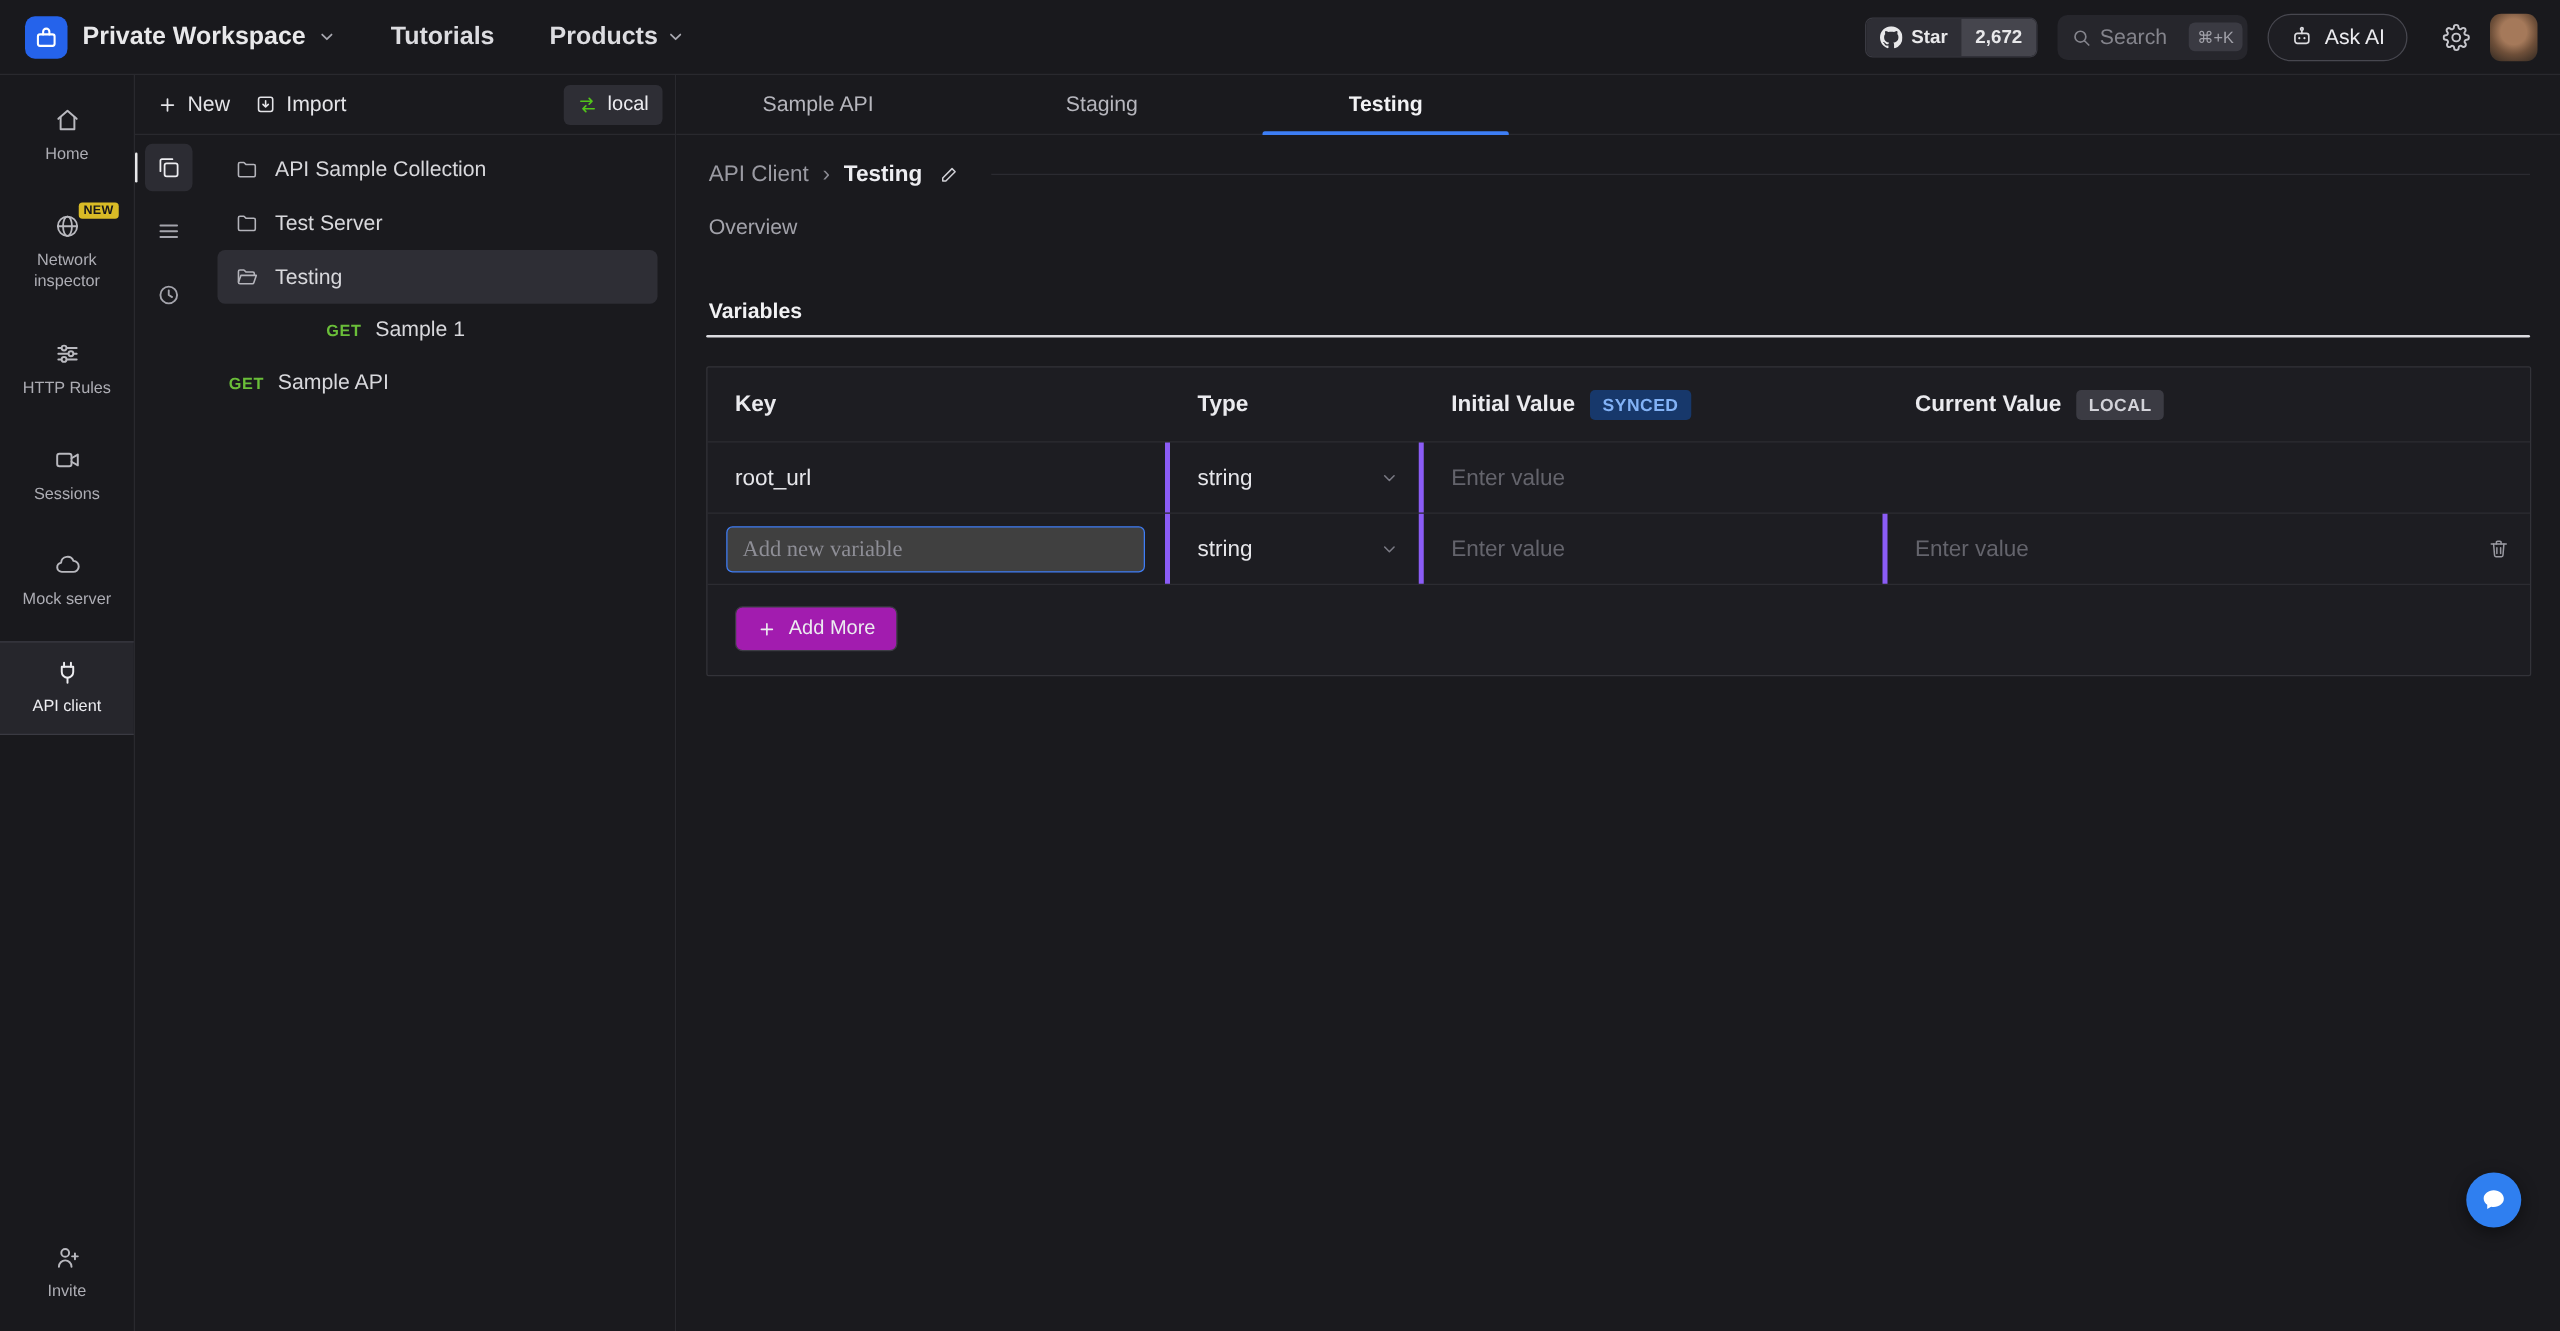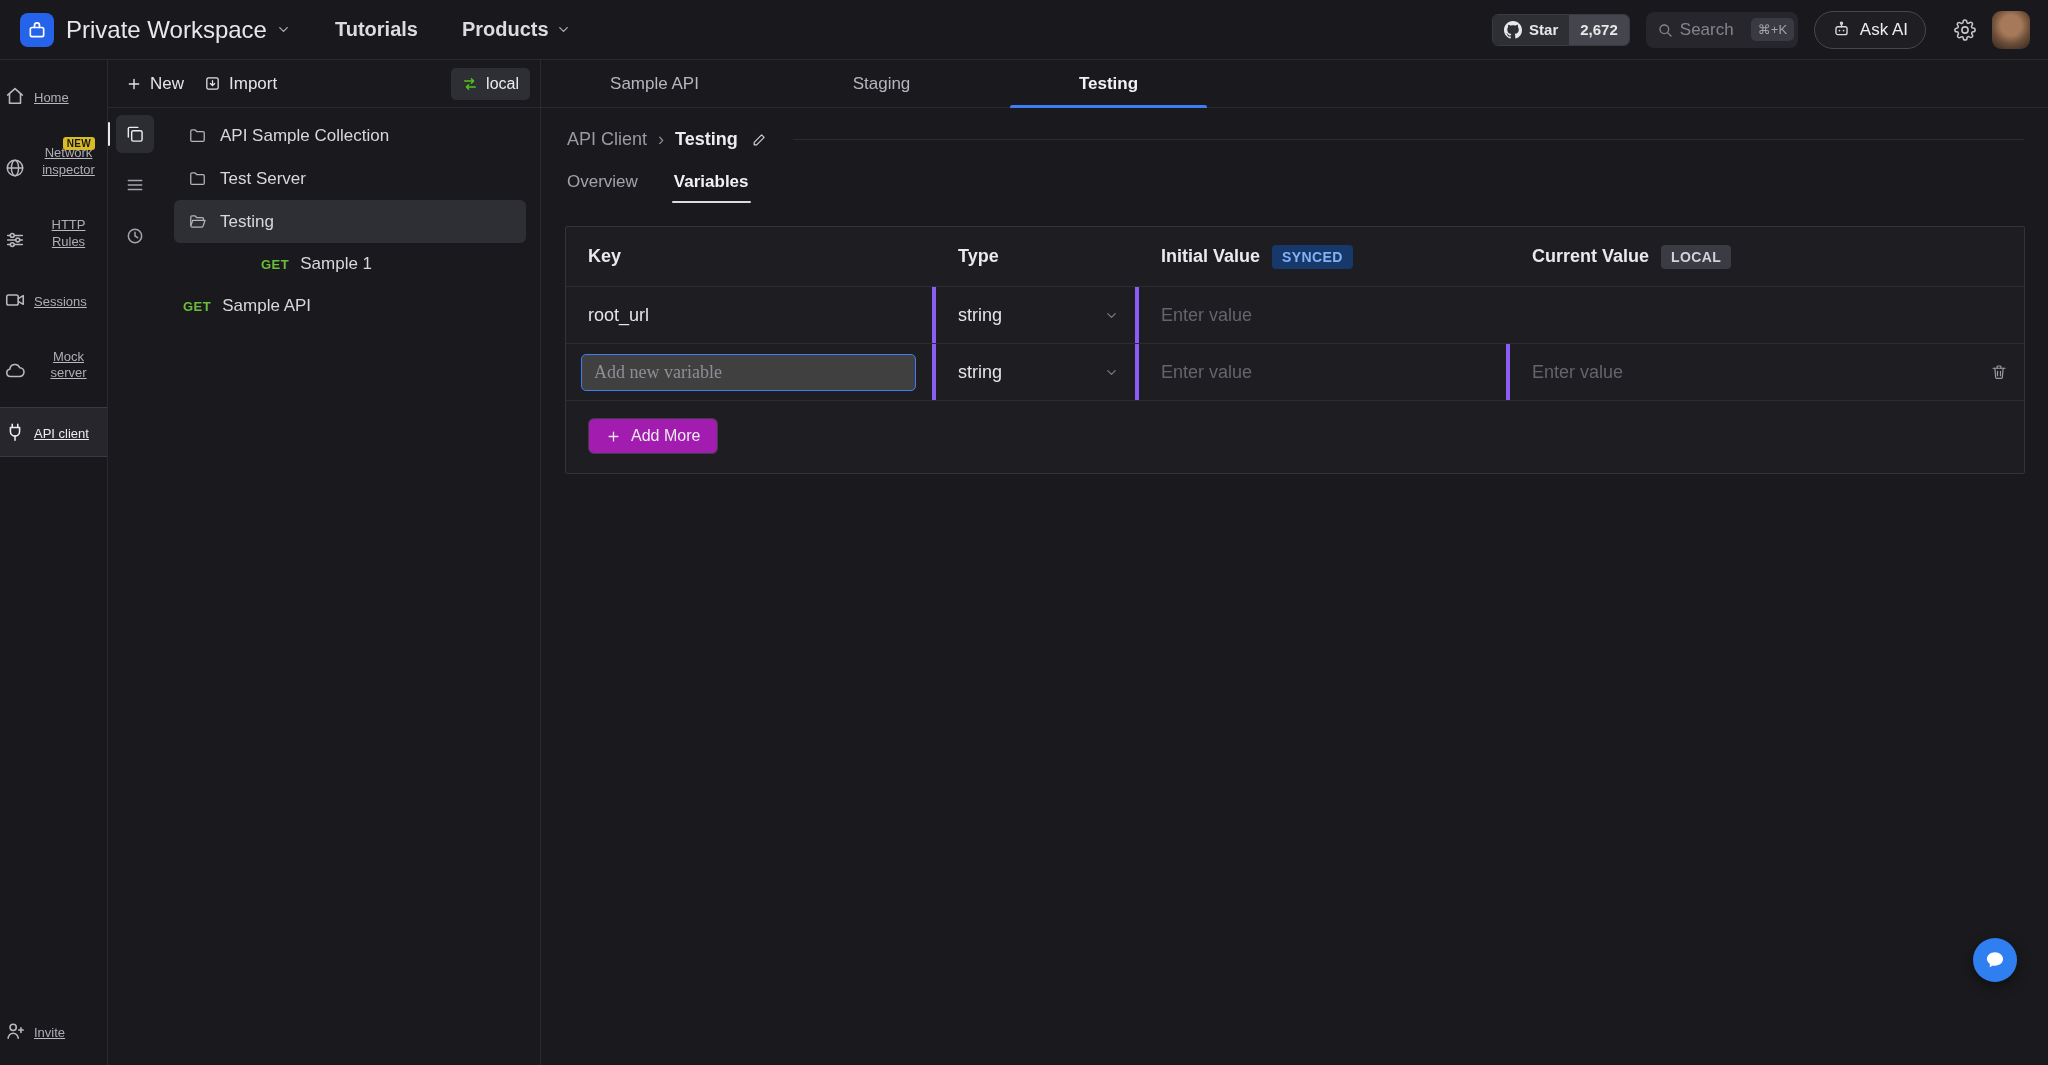--- a/index.html
+++ b/index.html
@@ -10,21 +10,21 @@
     position:relative;
   }
   svg { display:block; }
   .app { display:flex; flex-direction:column; height:100%; }
 
   
   .topbar { height:60px; flex:0 0 60px; background:#19191d; border-bottom:1px solid #29292e;
             display:flex; align-items:center; padding:0 18px 0 20px; }
   .logo { width:34px; height:34px; border-radius:8px; background:#2563eb;
           display:flex; align-items:center; justify-content:center; color:#fff; }
-  .ws { display:flex; align-items:center; gap:9px; margin-left:12px; font-size:24px; font-weight:400; cursor:pointer;justify-content:space-between; }
+  .ws { display:flex; align-items:center; gap:9px; margin-left:12px; font-size:20px; font-weight:700; cursor:pointer;justify-content:space-between; }
   .ws .chev { color:#a8a8b0; }
   .nav-item { margin-left:44px; font-size:20px; font-weight:600; color:#dcdce0;
               display:flex; align-items:center; gap:7px; cursor:pointer; }
   .spacer { flex:1; }
   .gh { display:flex; align-items:stretch; height:32px; border-radius:6px; overflow:hidden;
         font-size:15px; cursor:pointer; border:1px solid #3a3a42; }
   .gh-left { background:#2e2e35; display:flex; align-items:center; gap:7px; padding:0 11px; font-weight:600; }
   .gh-right { background:#45454d; display:flex; align-items:center; padding:0 11px; font-weight:700; }
   .search { width:152px; height:36px; background:#26262c; border-radius:8px; margin-left:16px;
             display:flex; align-items:center; gap:7px; padding:0 7px 0 11px; }
@@ -37,22 +37,22 @@
   .gearbtn { margin-left:28px; color:#c6c6cc; cursor:pointer; }
   .avatar { width:38px; height:38px; border-radius:9px; margin-left:16px; cursor:pointer;
             background:radial-gradient(circle at 50% 38%, #a5795a 0 34%, #6e4f39 60%, #2e2620 100%); }
 
   
   .bodyrow { flex:1; display:flex; min-height:0; }
 
   
   .rail { width:108px; flex:0 0 108px; background:#19191d; border-right:1px solid #29292e;
           display:flex; flex-direction:column; align-items:center; padding-top:12px; }
-  .rail-item { width:100%; display:flex; flex-direction:row; align-items:flex-end; gap:8px;
-               padding:13px 4px; margin-bottom:12px; color:#b9b9bf; position:relative; cursor:pointer;text-decoration:underline; }
+  .rail-item { width:100%; display:flex; flex-direction:column; align-items:center; gap:8px;
+               padding:13px 4px; margin-bottom:12px; color:#b9b9bf; position:relative; cursor:pointer; }
   .rail-item .lbl { font-size:13px; line-height:1.3; text-align:center; color:#adadb4; }
   .rail-item.active { background:#26262c; border-top:1px solid #3a3a42; border-bottom:1px solid #3a3a42;
                       color:#ededf1; margin-bottom:0; }
   .rail-item.active .lbl { color:#ededf1; }
   .new-badge { position:absolute; top:5px; right:12px; background:#d9bb26; color:#17171a;
                font-size:10px; font-weight:700; padding:1px 4px; border-radius:3px; letter-spacing:.3px; }
   .rail-spring { flex:1; }
 
   
   .sidebar { width:433px; flex:0 0 433px; background:#1a1a1e; border-right:1px solid #29292e;
@@ -89,21 +89,21 @@
          font-size:17px; color:#b6b6bd; position:relative; cursor:pointer; }
   .tab.active { color:#f2f2f4; font-weight:600; }
   .tab.active::after { content:""; position:absolute; left:15px; right:15px; bottom:-1px;
                        height:3px; background:#3d7ef5; border-radius:2px 2px 0 0; }
   .crumbs { display:flex; align-items:center; gap:11px; padding:21px 24px 0 26px; font-size:18px; }
   .crumb-parent { color:#9a9aa2; cursor:pointer; }
   .crumb-sep { color:#8a8a92; }
   .crumb-current { color:#ededf1; font-weight:600; }
   .pencil { color:#cfcfd5; cursor:pointer; margin-left:2px; }
   .crumb-line { flex:1; height:1px; background:#2b2b31; margin-left:14px; }
-  .subtabs { display:flex; gap:36px; padding:22px 26px 0; }
+  .subtabs { display:flex; gap:36px; padding:22px 26px 0;flex-direction:column; }
   .subtab { font-size:17px; color:#a2a2aa; padding-bottom:11px; position:relative; cursor:pointer; }
   .subtab.active { color:#f2f2f4; font-weight:600; }
   .subtab.active::after { content:""; position:absolute; left:-2px; right:-2px; bottom:0;
                           height:2px; background:#dcdce0; border-radius:1px; }
 
   
   .var-table { margin:23px 23px 0 24px; border:1px solid #333339; background:#1d1d22; border-radius:2px; }
   .thead { display:flex; align-items:center; height:60px; border-bottom:1px solid #2c2c32;
            font-size:18px; font-weight:600; color:#eaeaee; }
   .hcell { display:flex; align-items:center; gap:12px; padding-left:22px; }

